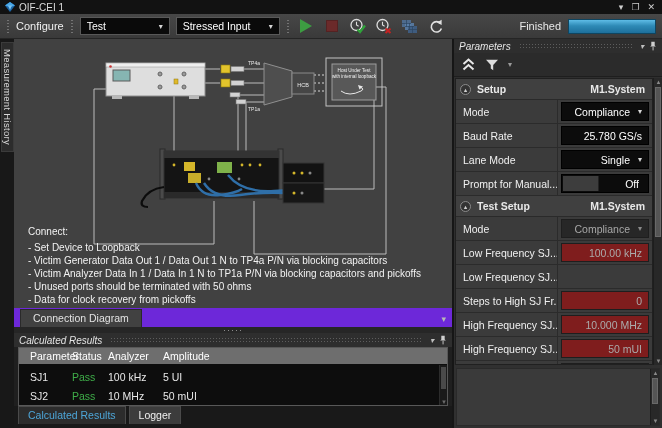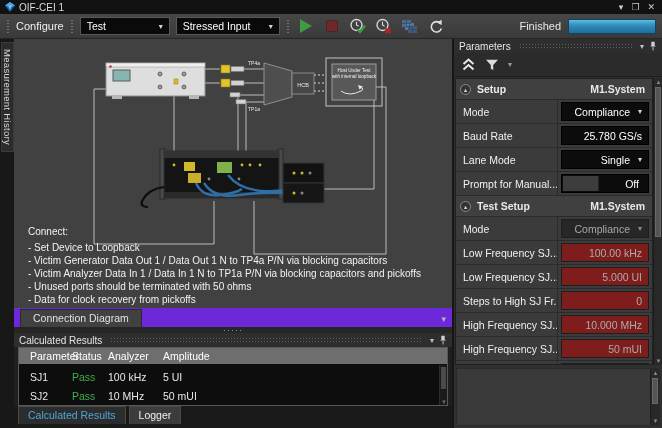--- a/index.html
+++ b/index.html
@@ -36,21 +36,21 @@
   .diagram{height:269px;background:#414141;position:relative;overflow:hidden;}
   .diagram svg{position:absolute;left:0;top:0;}
   .connect{position:absolute;left:14px;top:186px;font-size:10px;line-height:1.3;color:#f2f2f2;}
   .connect .ctitle{margin-bottom:3px;}
   .diagram-tabbar{height:19px;background:#6d28d9;display:flex;align-items:flex-end;padding-left:6px;}
   .dtab{background:#414141;color:#e2e2e2;font-size:10.5px;padding:2px 12px 3px 12px;border:1px solid #2a2a2a;border-bottom:none;}
   .diagram-tabbar .spacer{flex:1;}
   .dtab-chev{color:#b8b8b8;font-size:9px;margin:0 6px 3px 0;}
   .splitter{height:6px;background:#262626;display:flex;align-items:center;justify-content:center;color:#9a9a9a;font-size:9px;letter-spacing:1px;line-height:3px;}
   
-  .panel-head{height:14px;background:#2e2e2e;display:flex;align-items:center;font-size:10px;color:#e4e4e4;padding:0 5px;gap:5px;}
+  .panel-head{height:14px;background:#2e2e2e;display:flex;align-items:center;font-size:10px;color:#e4e4e4;padding:0 5px;gap:5px;font-style:italic;}
   .dotfill{flex:1;height:7px;margin:0 3px;background-image:radial-gradient(circle,#5d5d5d 0.7px,transparent 0.9px);background-size:3px 3px;}
   .ph-chev{color:#c0c0c0;font-size:8px;}
   
   .results{height:73px;background:#1f1f1f;display:flex;flex-direction:column;}
   .rtable{flex:1;margin:0 4px;background:#0d0d0d;border:1px solid #585858;position:relative;display:flex;flex-direction:column;overflow:hidden;}
   .thead{height:17px;background:#6e6e6e;display:flex;align-items:center;color:#fff;font-size:10.5px;}
   .tr{height:19px;display:flex;align-items:center;font-size:10.5px;color:#e8e8e8;}
   .tr:first-of-type{margin-top:3px;}
   .col-p{width:53px;padding-left:11px;}
   .col-s{width:36px;}
@@ -390,21 +390,20 @@
                 <span>Compliance</span>
                 <span class="chev">▾</span>
               </div>
       </div>
             <div class="prow">
         <div class="plabel">Low Frequency SJ...</div>
               <div class="pval vro">100.00 kHz</div>
       </div>
             <div class="prow">
         <div class="plabel">Low Frequency SJ...</div>
-              <div class="pval vro">5.000 UI</div>
       </div>
             <div class="prow">
         <div class="plabel">Steps to High SJ Fr...</div>
               <div class="pval vro">0</div>
       </div>
             <div class="prow">
         <div class="plabel">High Frequency SJ...</div>
               <div class="pval vro">10.000 MHz</div>
       </div>
             <div class="prow">

